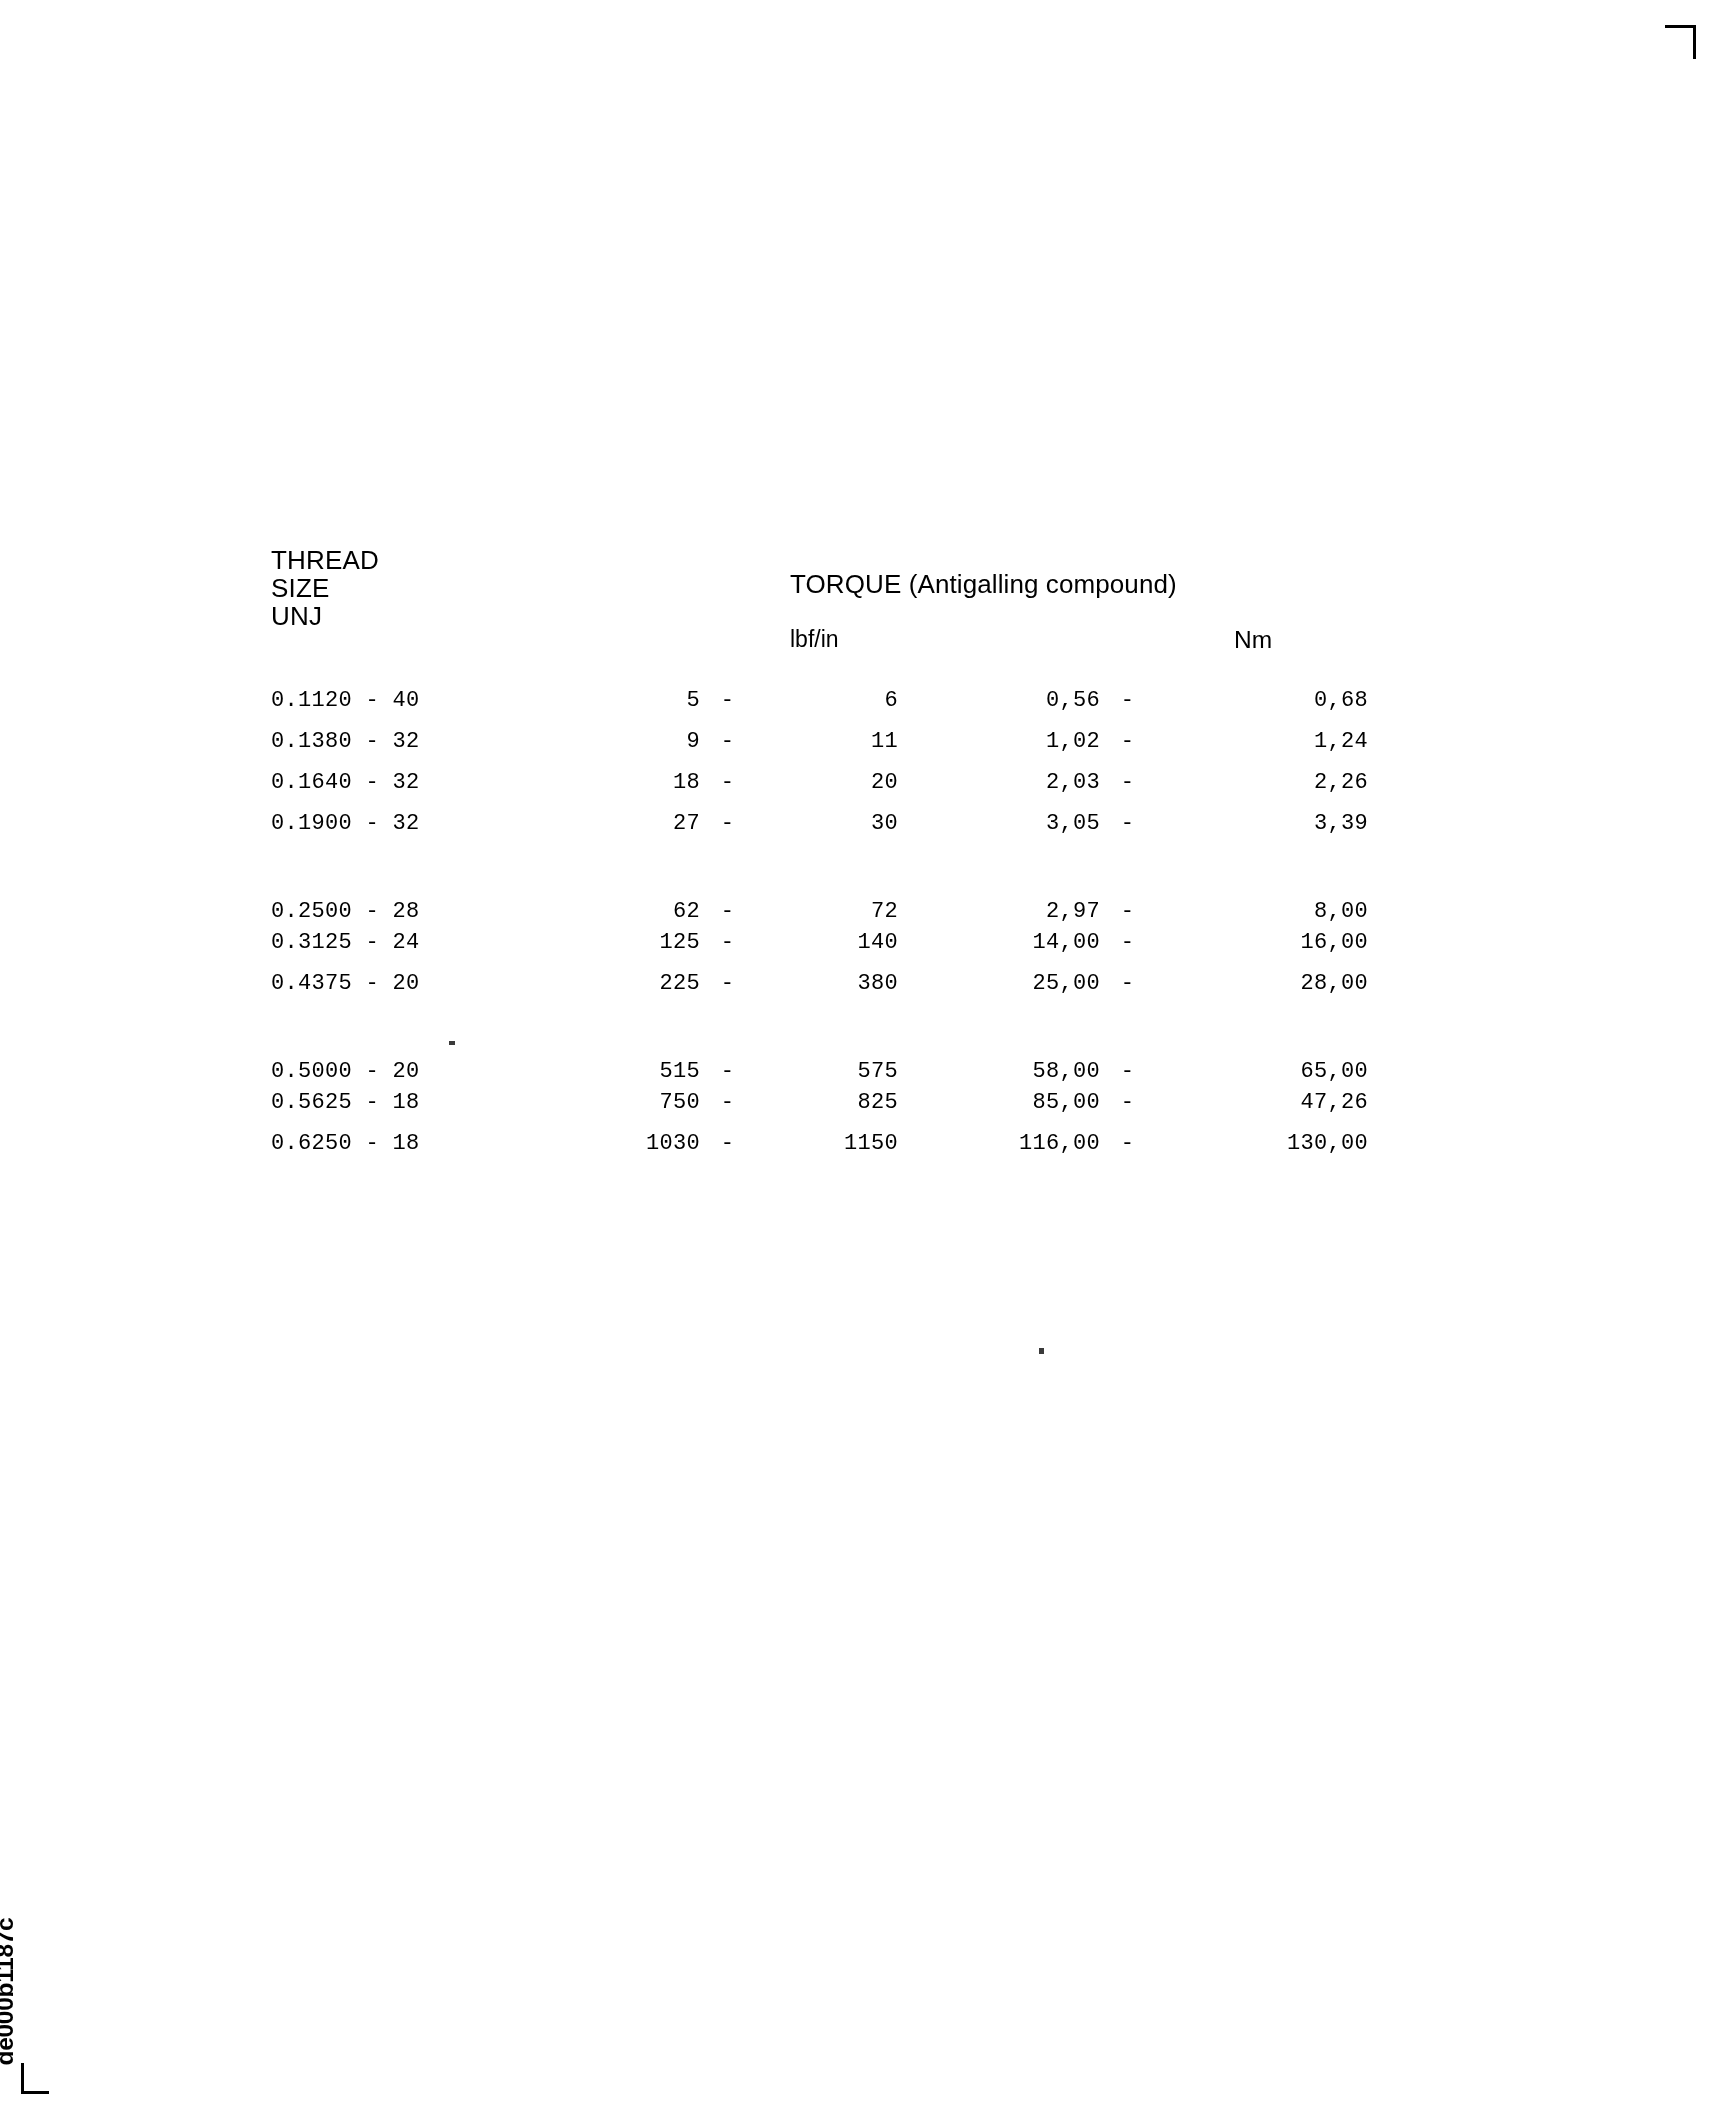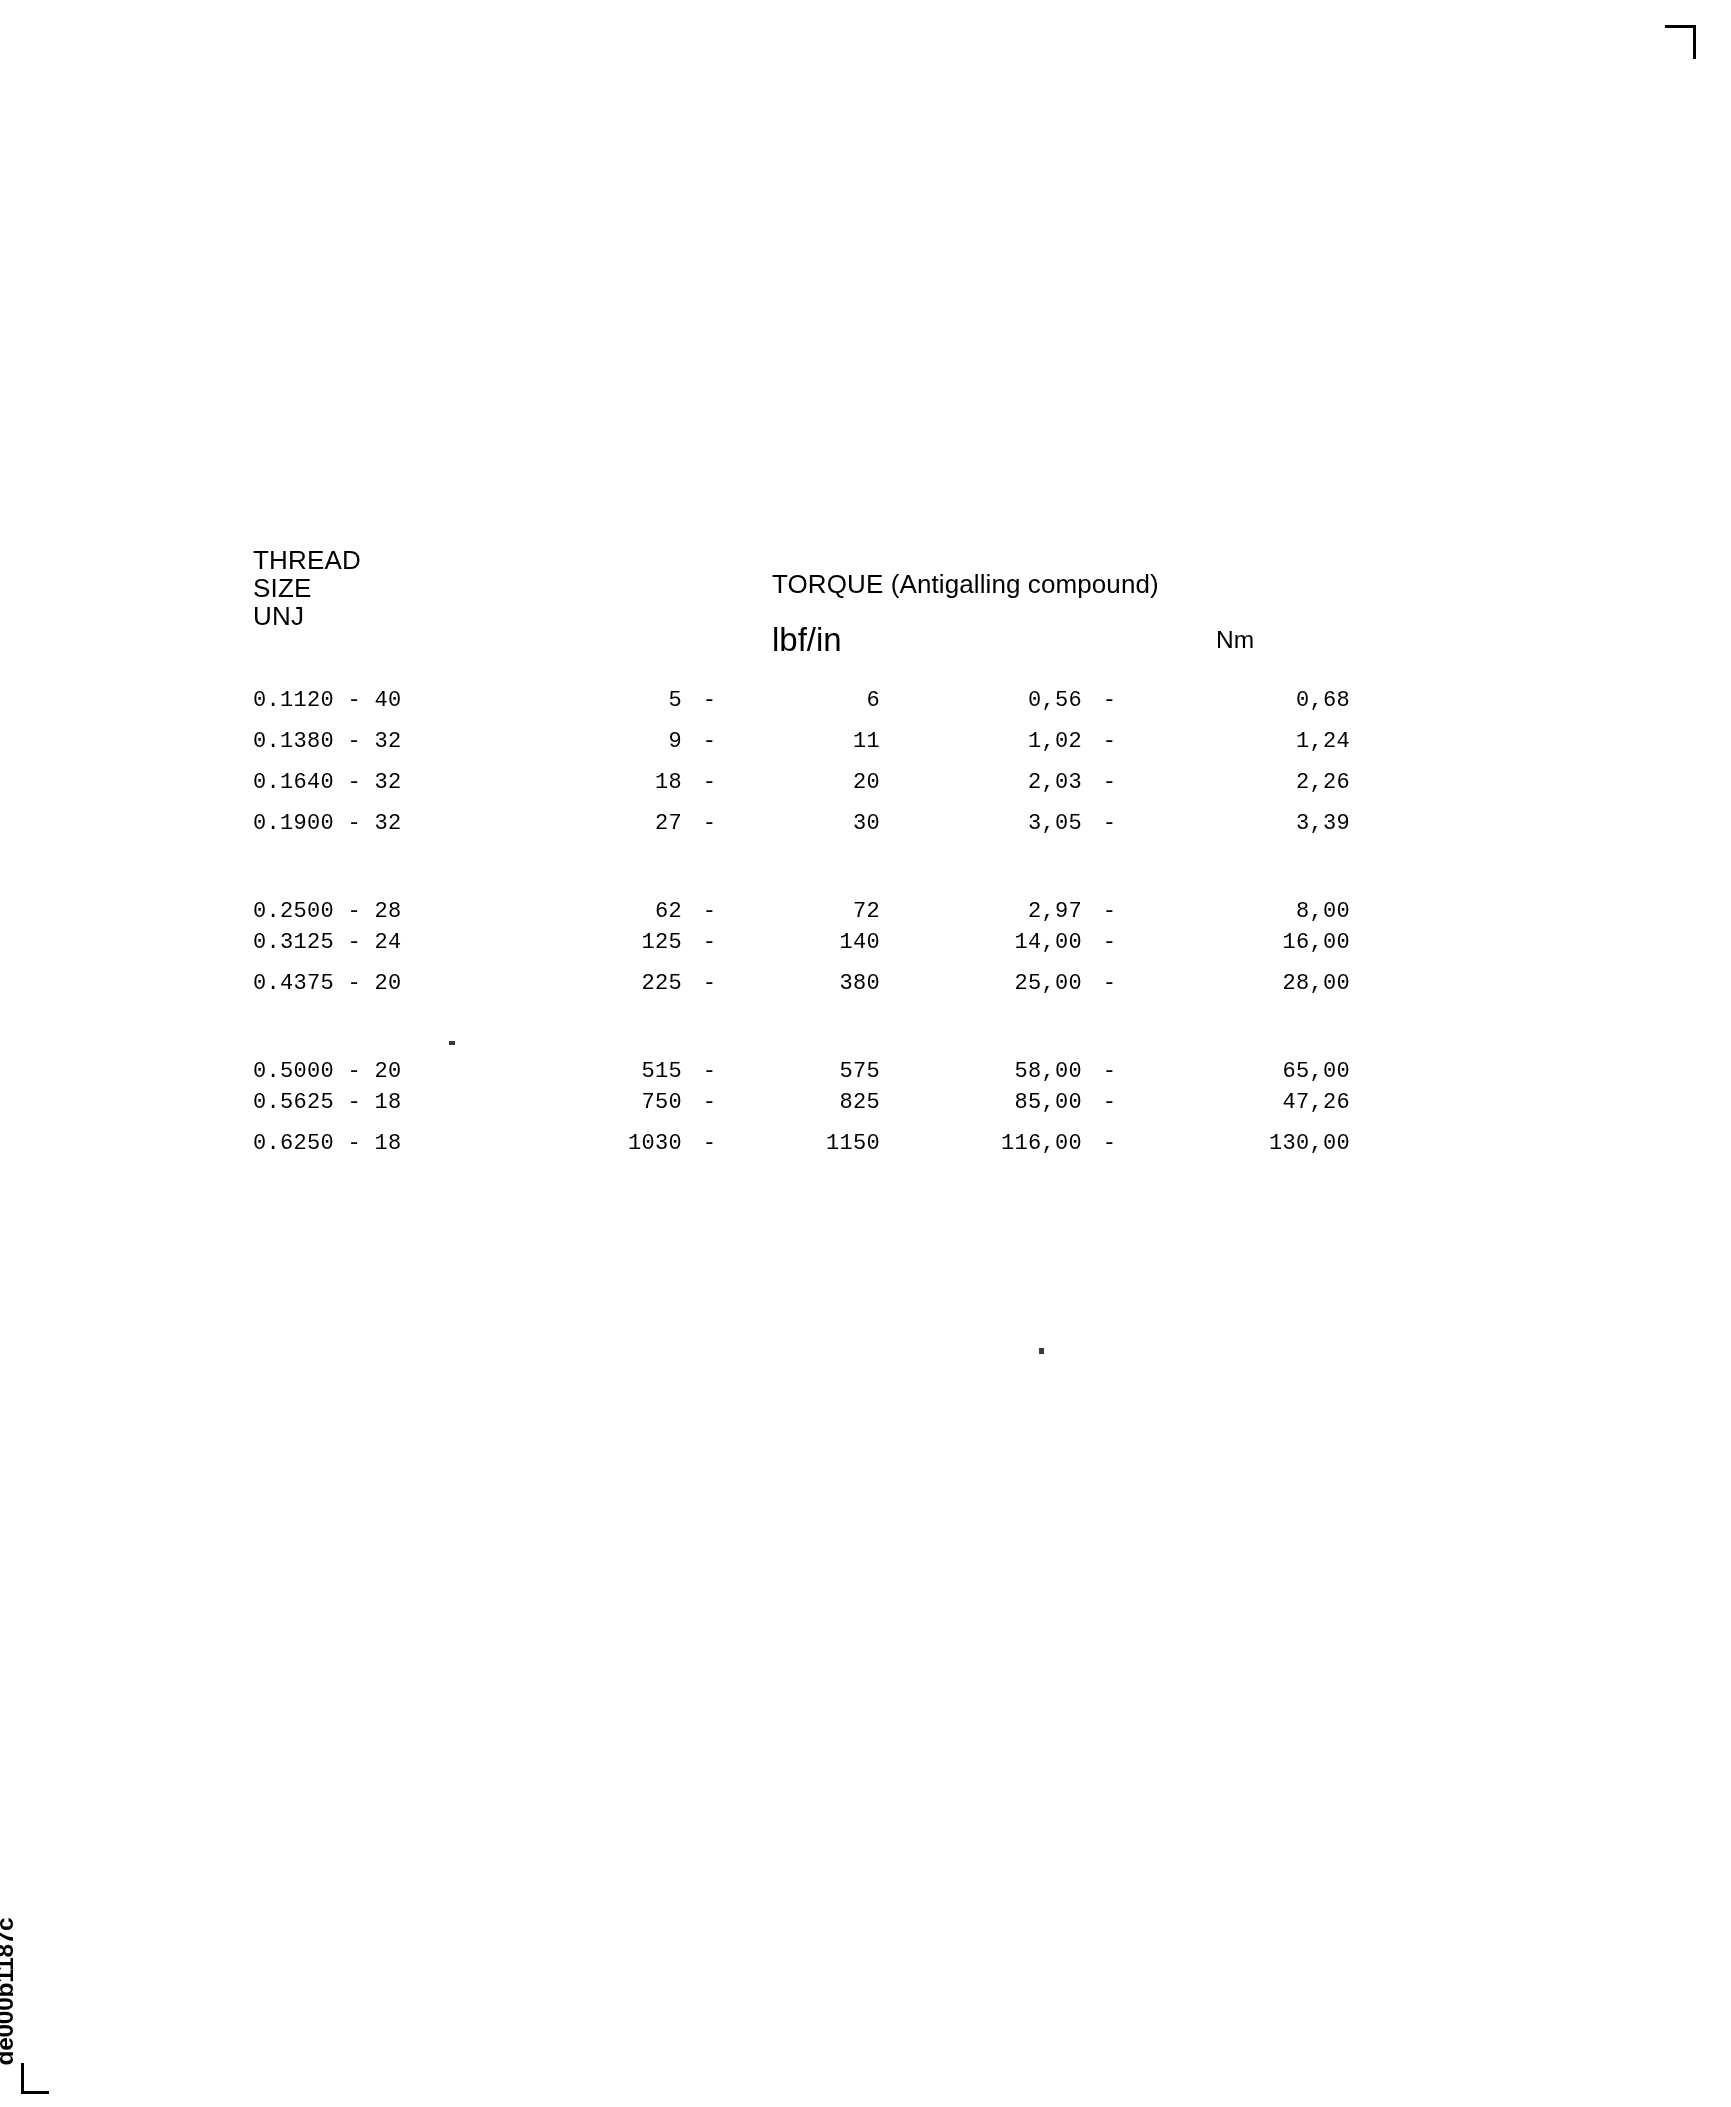--- a/index.html
+++ b/index.html
@@ -74,21 +74,21 @@
     font-family: "Liberation Sans", sans-serif;
     font-size: 24.5px;
     font-weight: 700;
     letter-spacing: -0.3px;
     line-height: 1;
   }
 
   
   .table-block {
     position: absolute;
-    left: 253px;
+    left: 271px;
     top: 546px;
     width: 1160px;
   }
 
   .head-row {
     position: relative;
     height: 122px;
   }
 
   .head-thread {
@@ -111,21 +111,21 @@
     line-height: 28px;
     white-space: nowrap;
     letter-spacing: 0.1px;
     margin-top: 24px;
   }
 
   .head-unit-lbf {
     position: absolute;
     left: 519px;
     top: 80px;
-    font-size: 33px;
+    font-size: 23px;
     line-height: 27px;
     white-space: nowrap;
   }
 
   .head-unit-nm {
     position: absolute;
     left: 963px;
     top: 80px;
     font-size: 24.5px;
     line-height: 27px;

